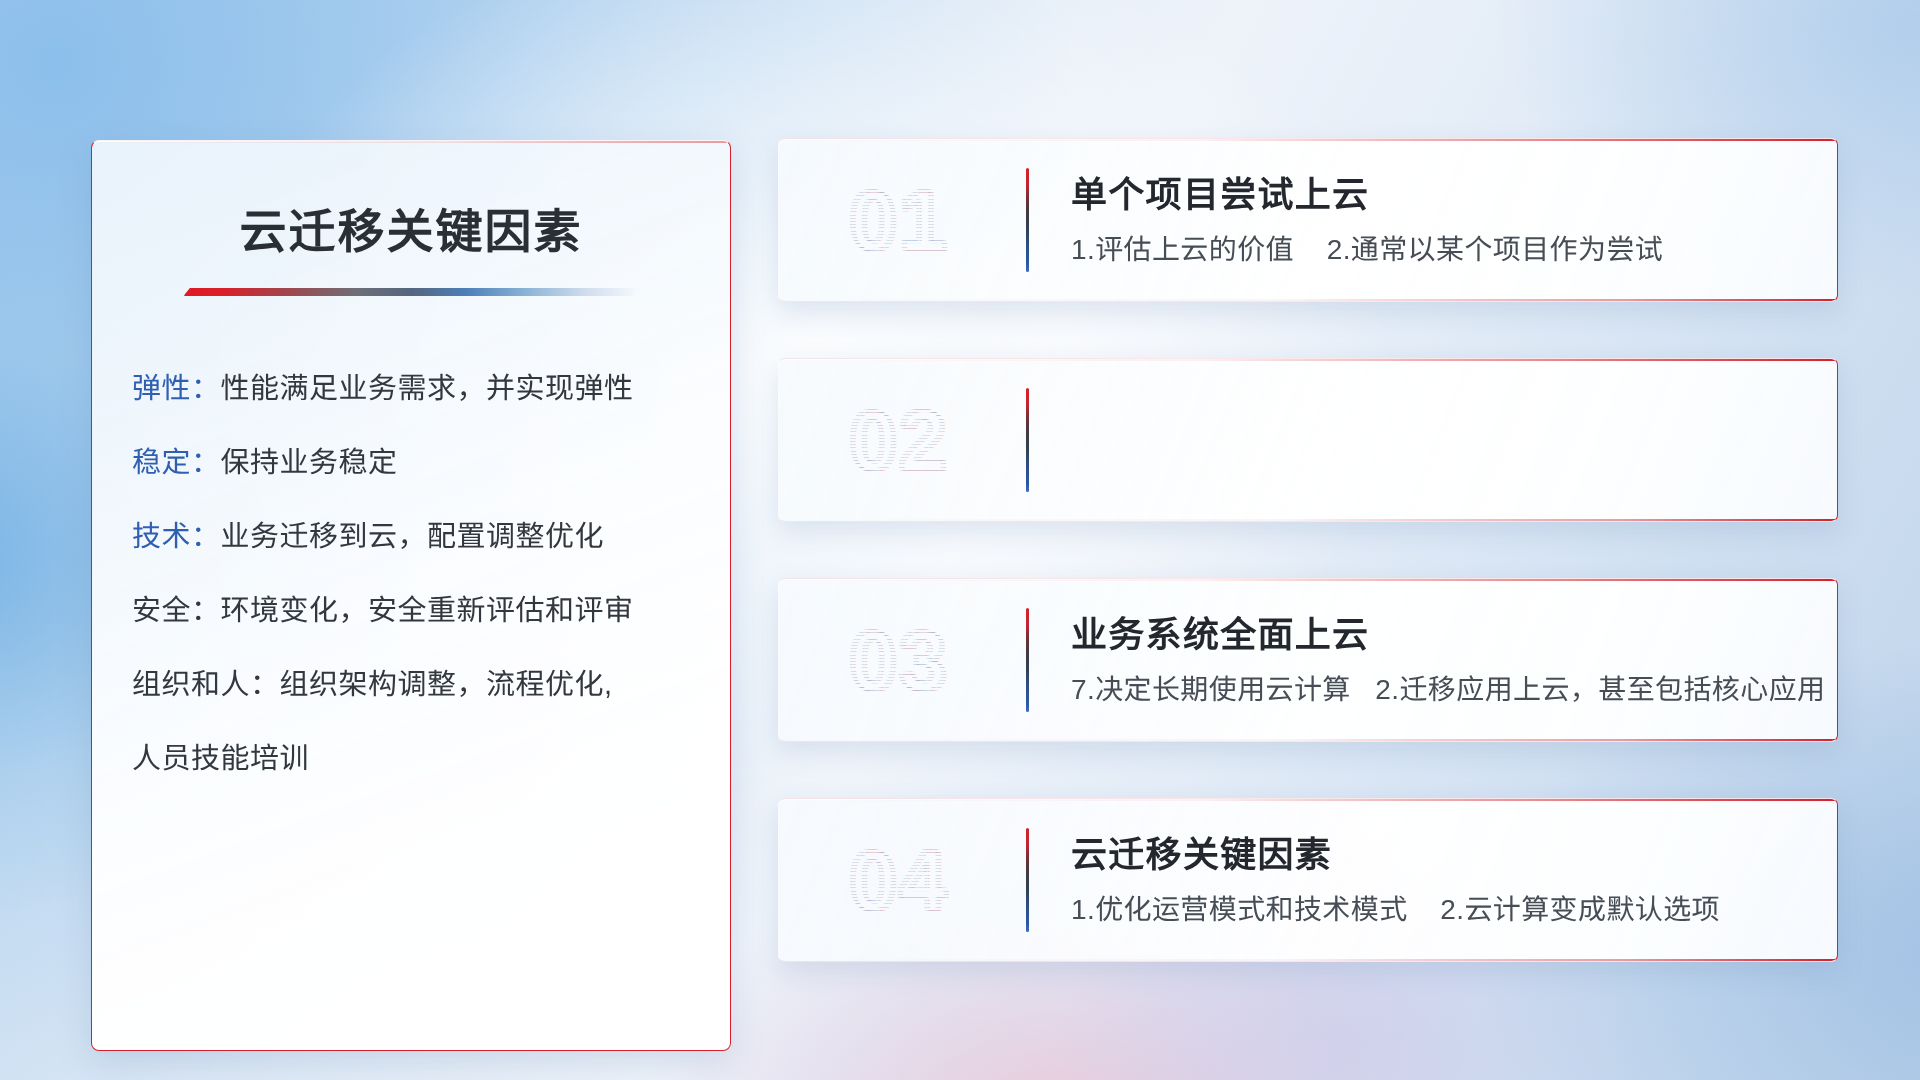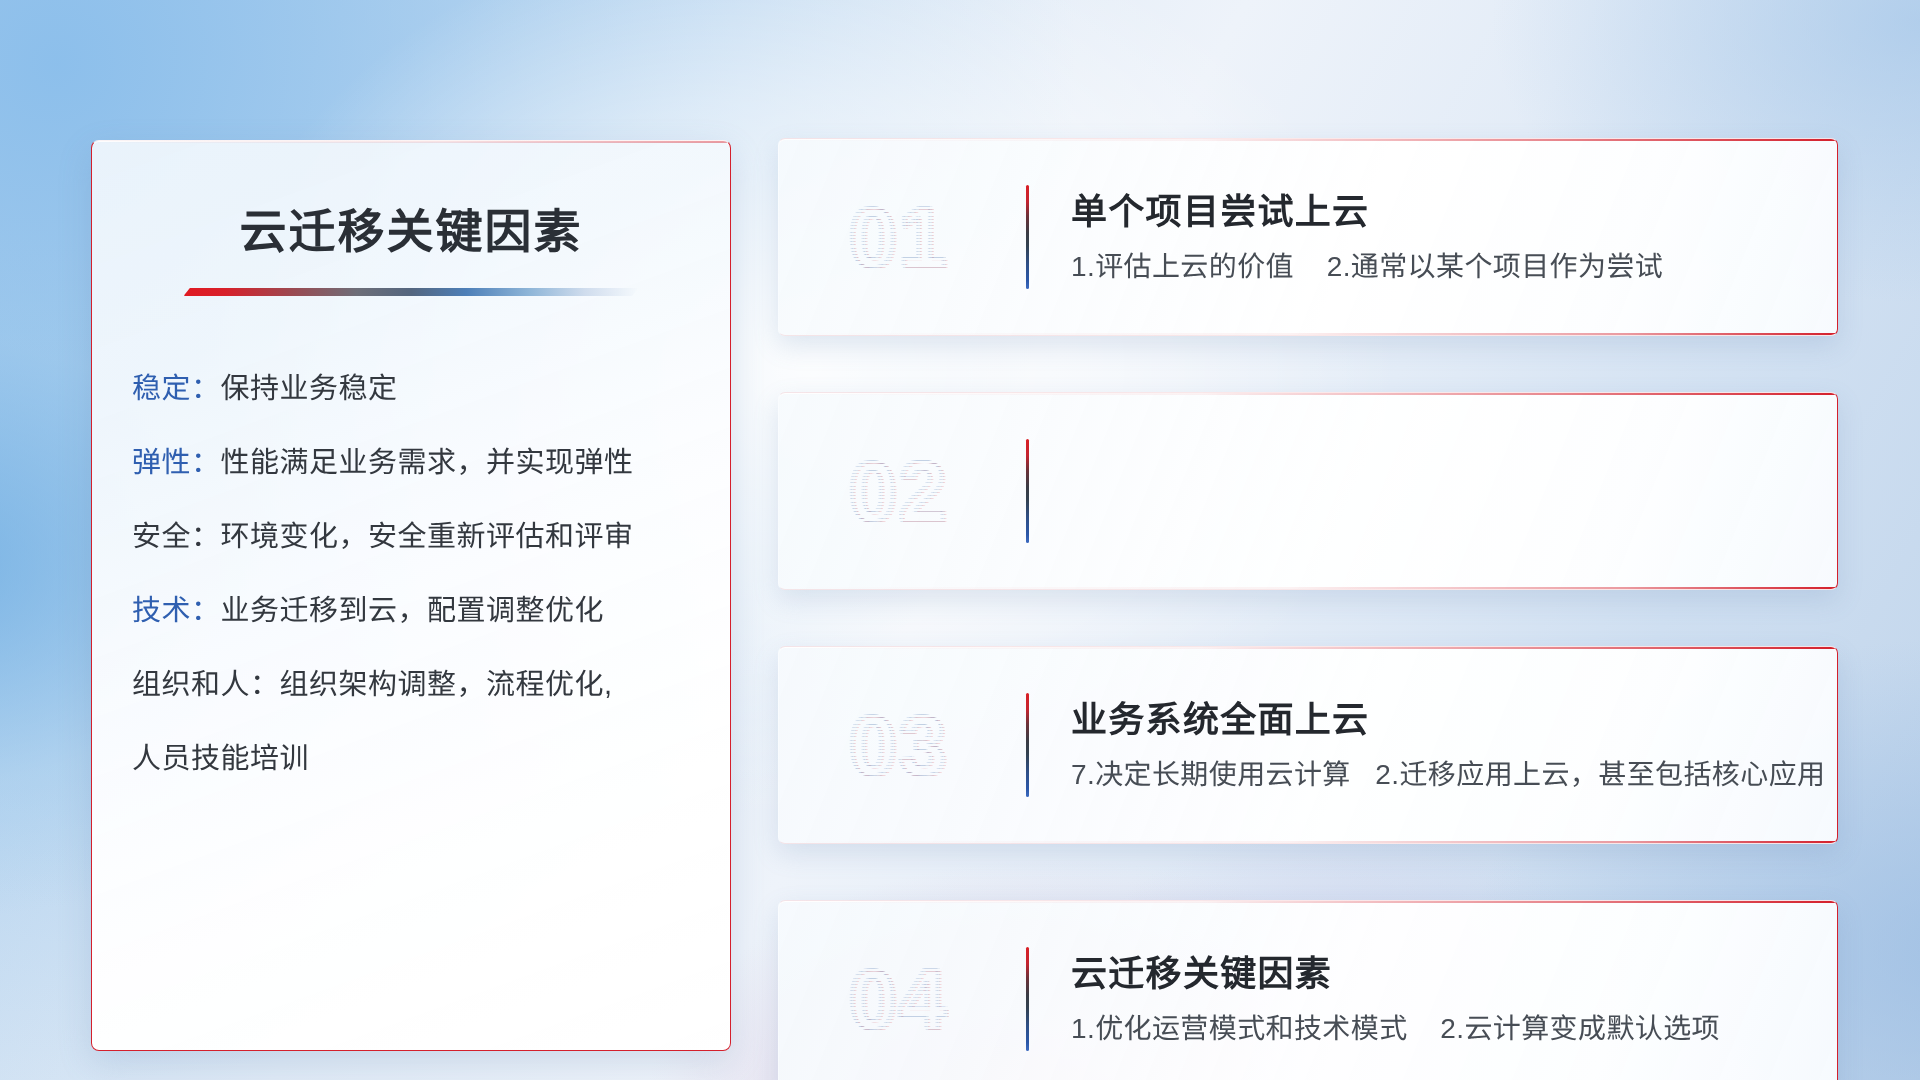--- a/index.html
+++ b/index.html
@@ -86,21 +86,21 @@
     font-size:29px; line-height:1.0; color:#33383f;
     margin-bottom:45px; letter-spacing:.5px; white-space:nowrap;
   }
   .factor-item:last-child{ margin-bottom:16px; }
   .factor-key{ color:#2f5fb0; }
   .factor-key.key-plain{ color:#33383f; }
 
   
   #cards{ position:absolute; left:778px; top:138px; width:1060px; }
   .step-card{
-    position:relative; height:198px; margin-bottom:56px;
+    position:relative; height:164px; margin-bottom:56px;
     border-radius:7px;
     background:linear-gradient(112deg,
       rgba(246,250,253,.90) 0%,
       rgba(250,252,254,.93) 26%,
       rgba(255,255,255,.97) 54%,
       rgba(253,254,255,.99) 78%,
       rgba(248,251,254,.97) 100%);
     border:1.5px solid #d4202c;
     border-left-color:rgba(212,32,44,0);
     border-bottom-color:rgba(212,32,44,.10);
@@ -179,30 +179,30 @@
 <div class="bg-layer" id="bg-glow-topright"></div>
 
 <section id="left-panel">
 
   <h1 id="panel-title">云迁移关键因素</h1>
 
   <div id="title-underline"></div>
 
   <ul id="factor-list">
     <li class="factor-item">
+      <span class="factor-key">弹性：</span><span class="factor-value">性能满足业务需求，并实现弹性</span>
+    </li>
+    <li class="factor-item">
       <span class="factor-key">稳定：</span><span class="factor-value">保持业务稳定</span>
     </li>
     <li class="factor-item">
-      <span class="factor-key">弹性：</span><span class="factor-value">性能满足业务需求，并实现弹性</span>
+      <span class="factor-key">技术：</span><span class="factor-value">业务迁移到云，配置调整优化</span>
     </li>
     <li class="factor-item">
       <span class="factor-key key-plain">安全：</span><span class="factor-value">环境变化，安全重新评估和评审</span>
-    </li>
-    <li class="factor-item">
-      <span class="factor-key">技术：</span><span class="factor-value">业务迁移到云，配置调整优化</span>
     </li>
     <li class="factor-item">
       <span class="factor-key key-plain">组织和人：</span><span class="factor-value">组织架构调整，流程优化,</span>
     </li>
     <li class="factor-item">
       <span class="factor-key key-plain"></span><span class="factor-value">人员技能培训</span>
     </li>
   </ul>
 </section>
 

